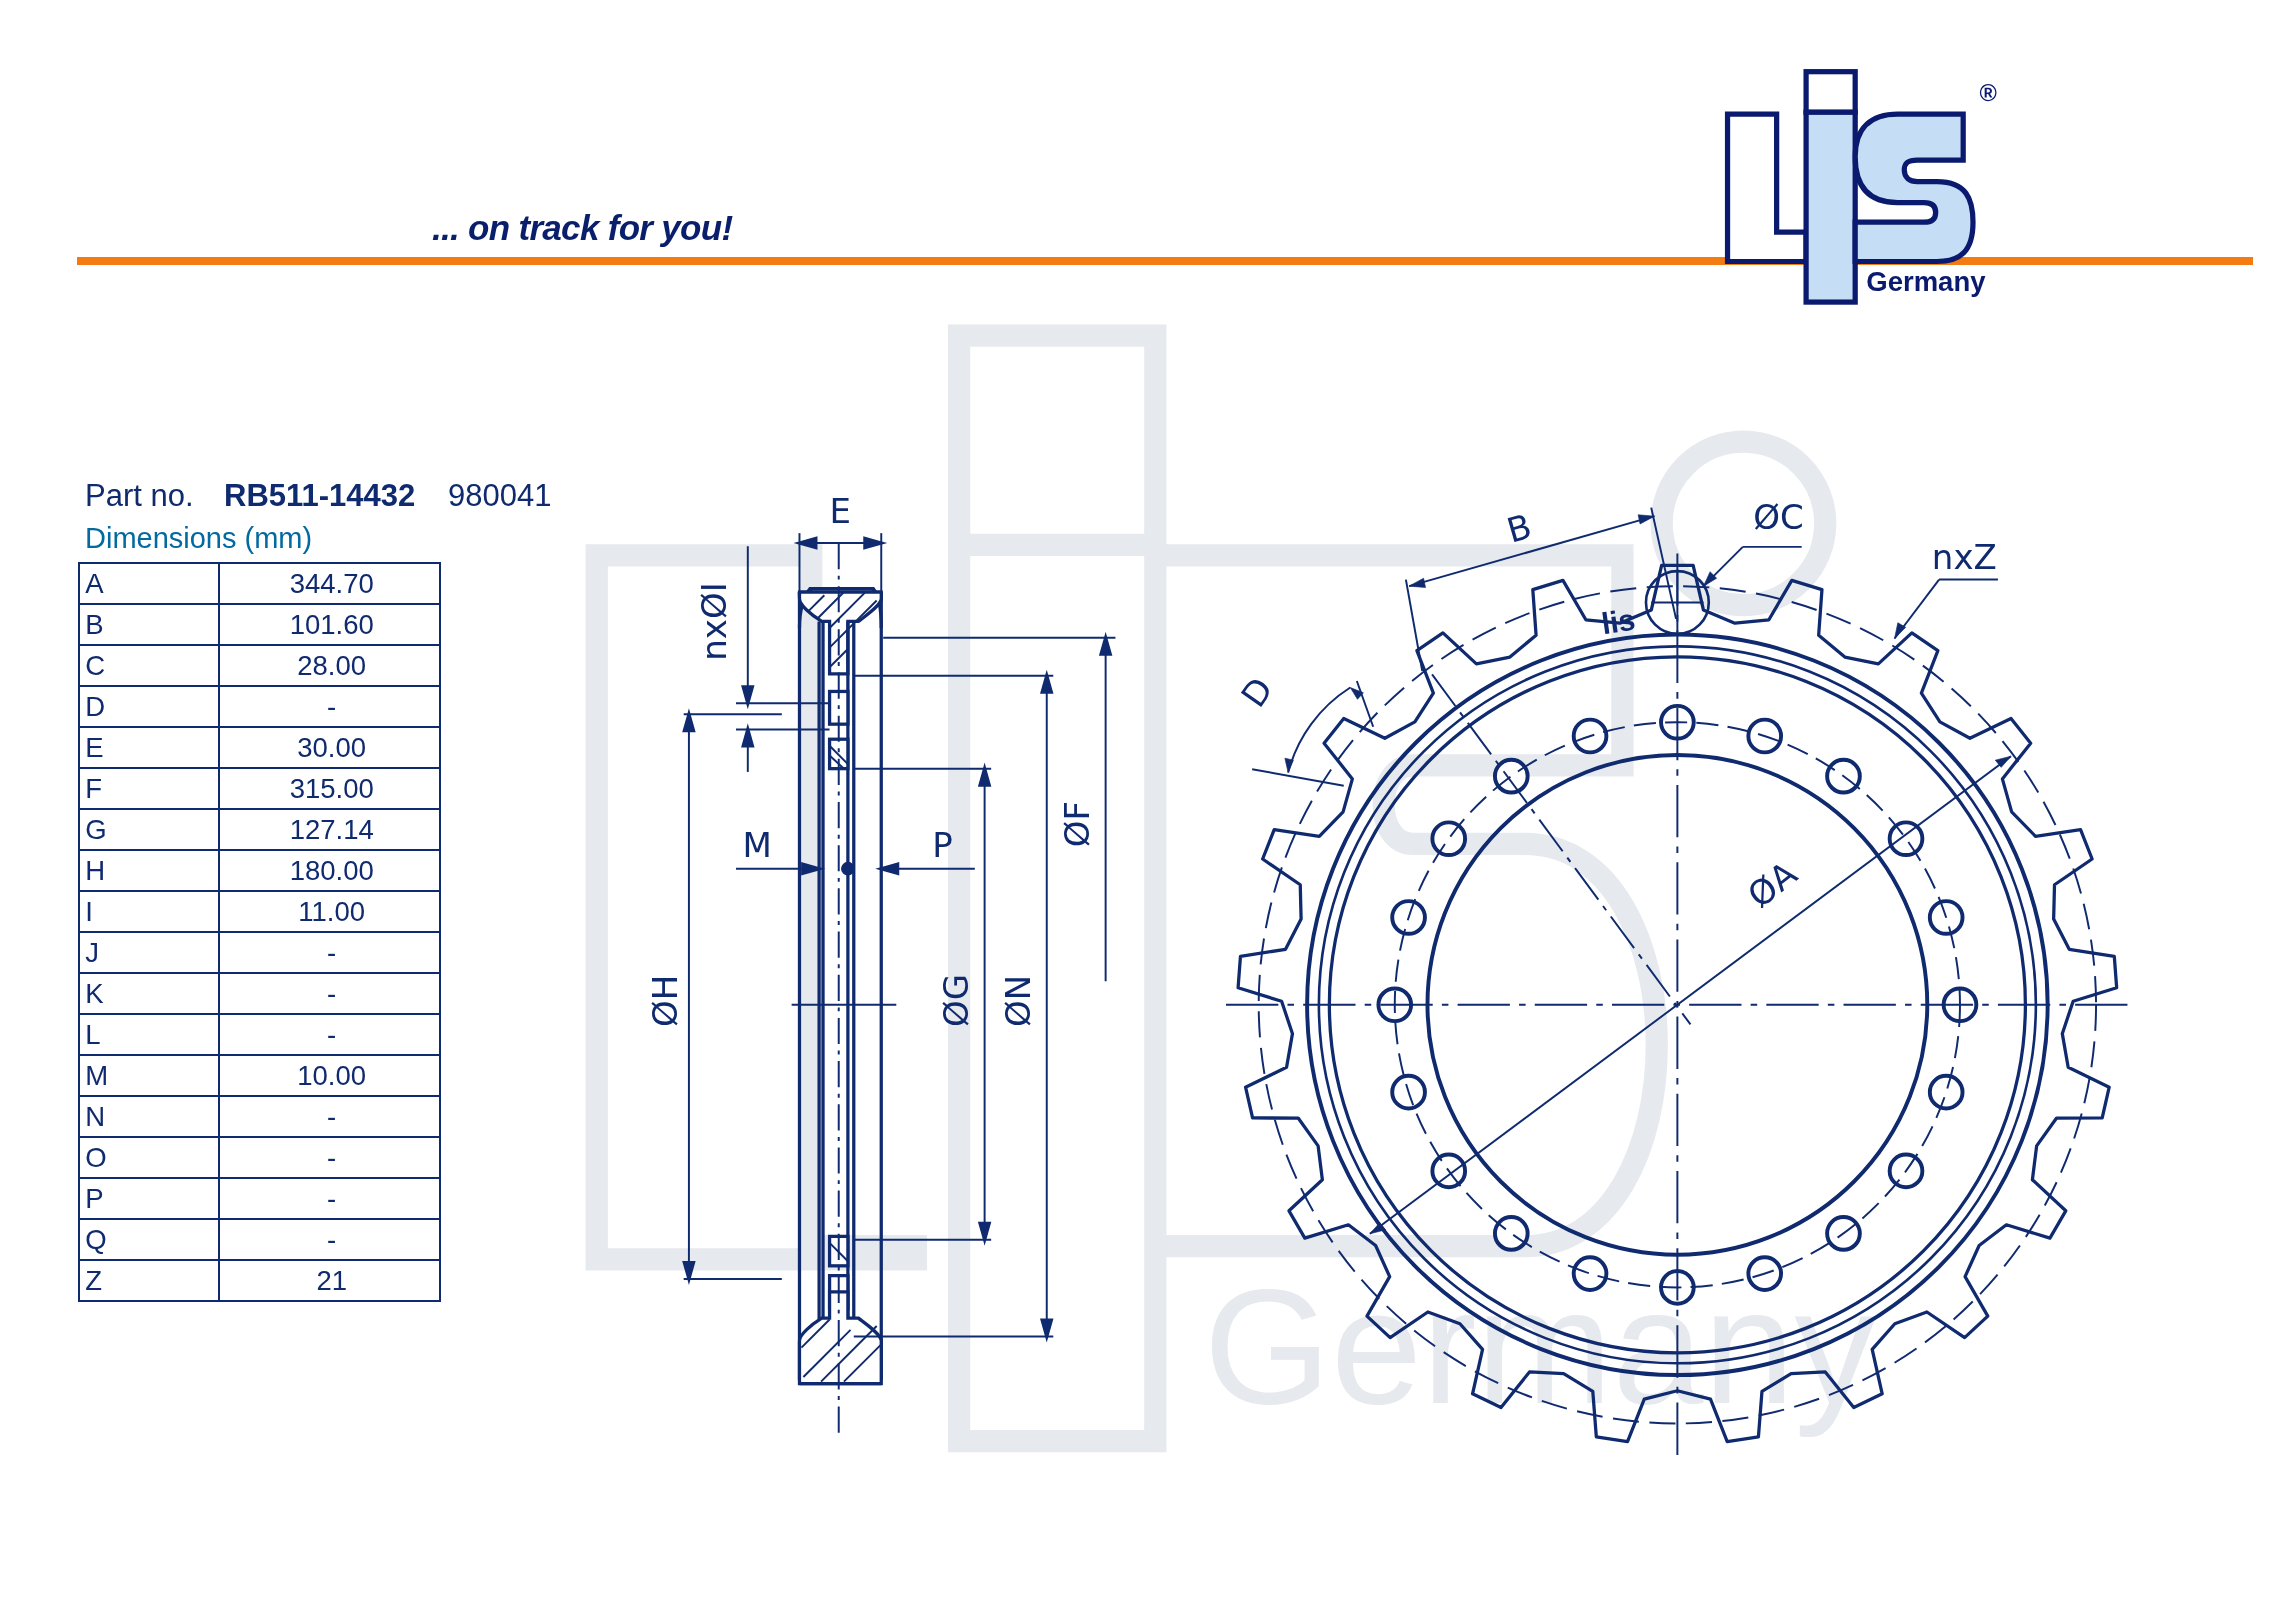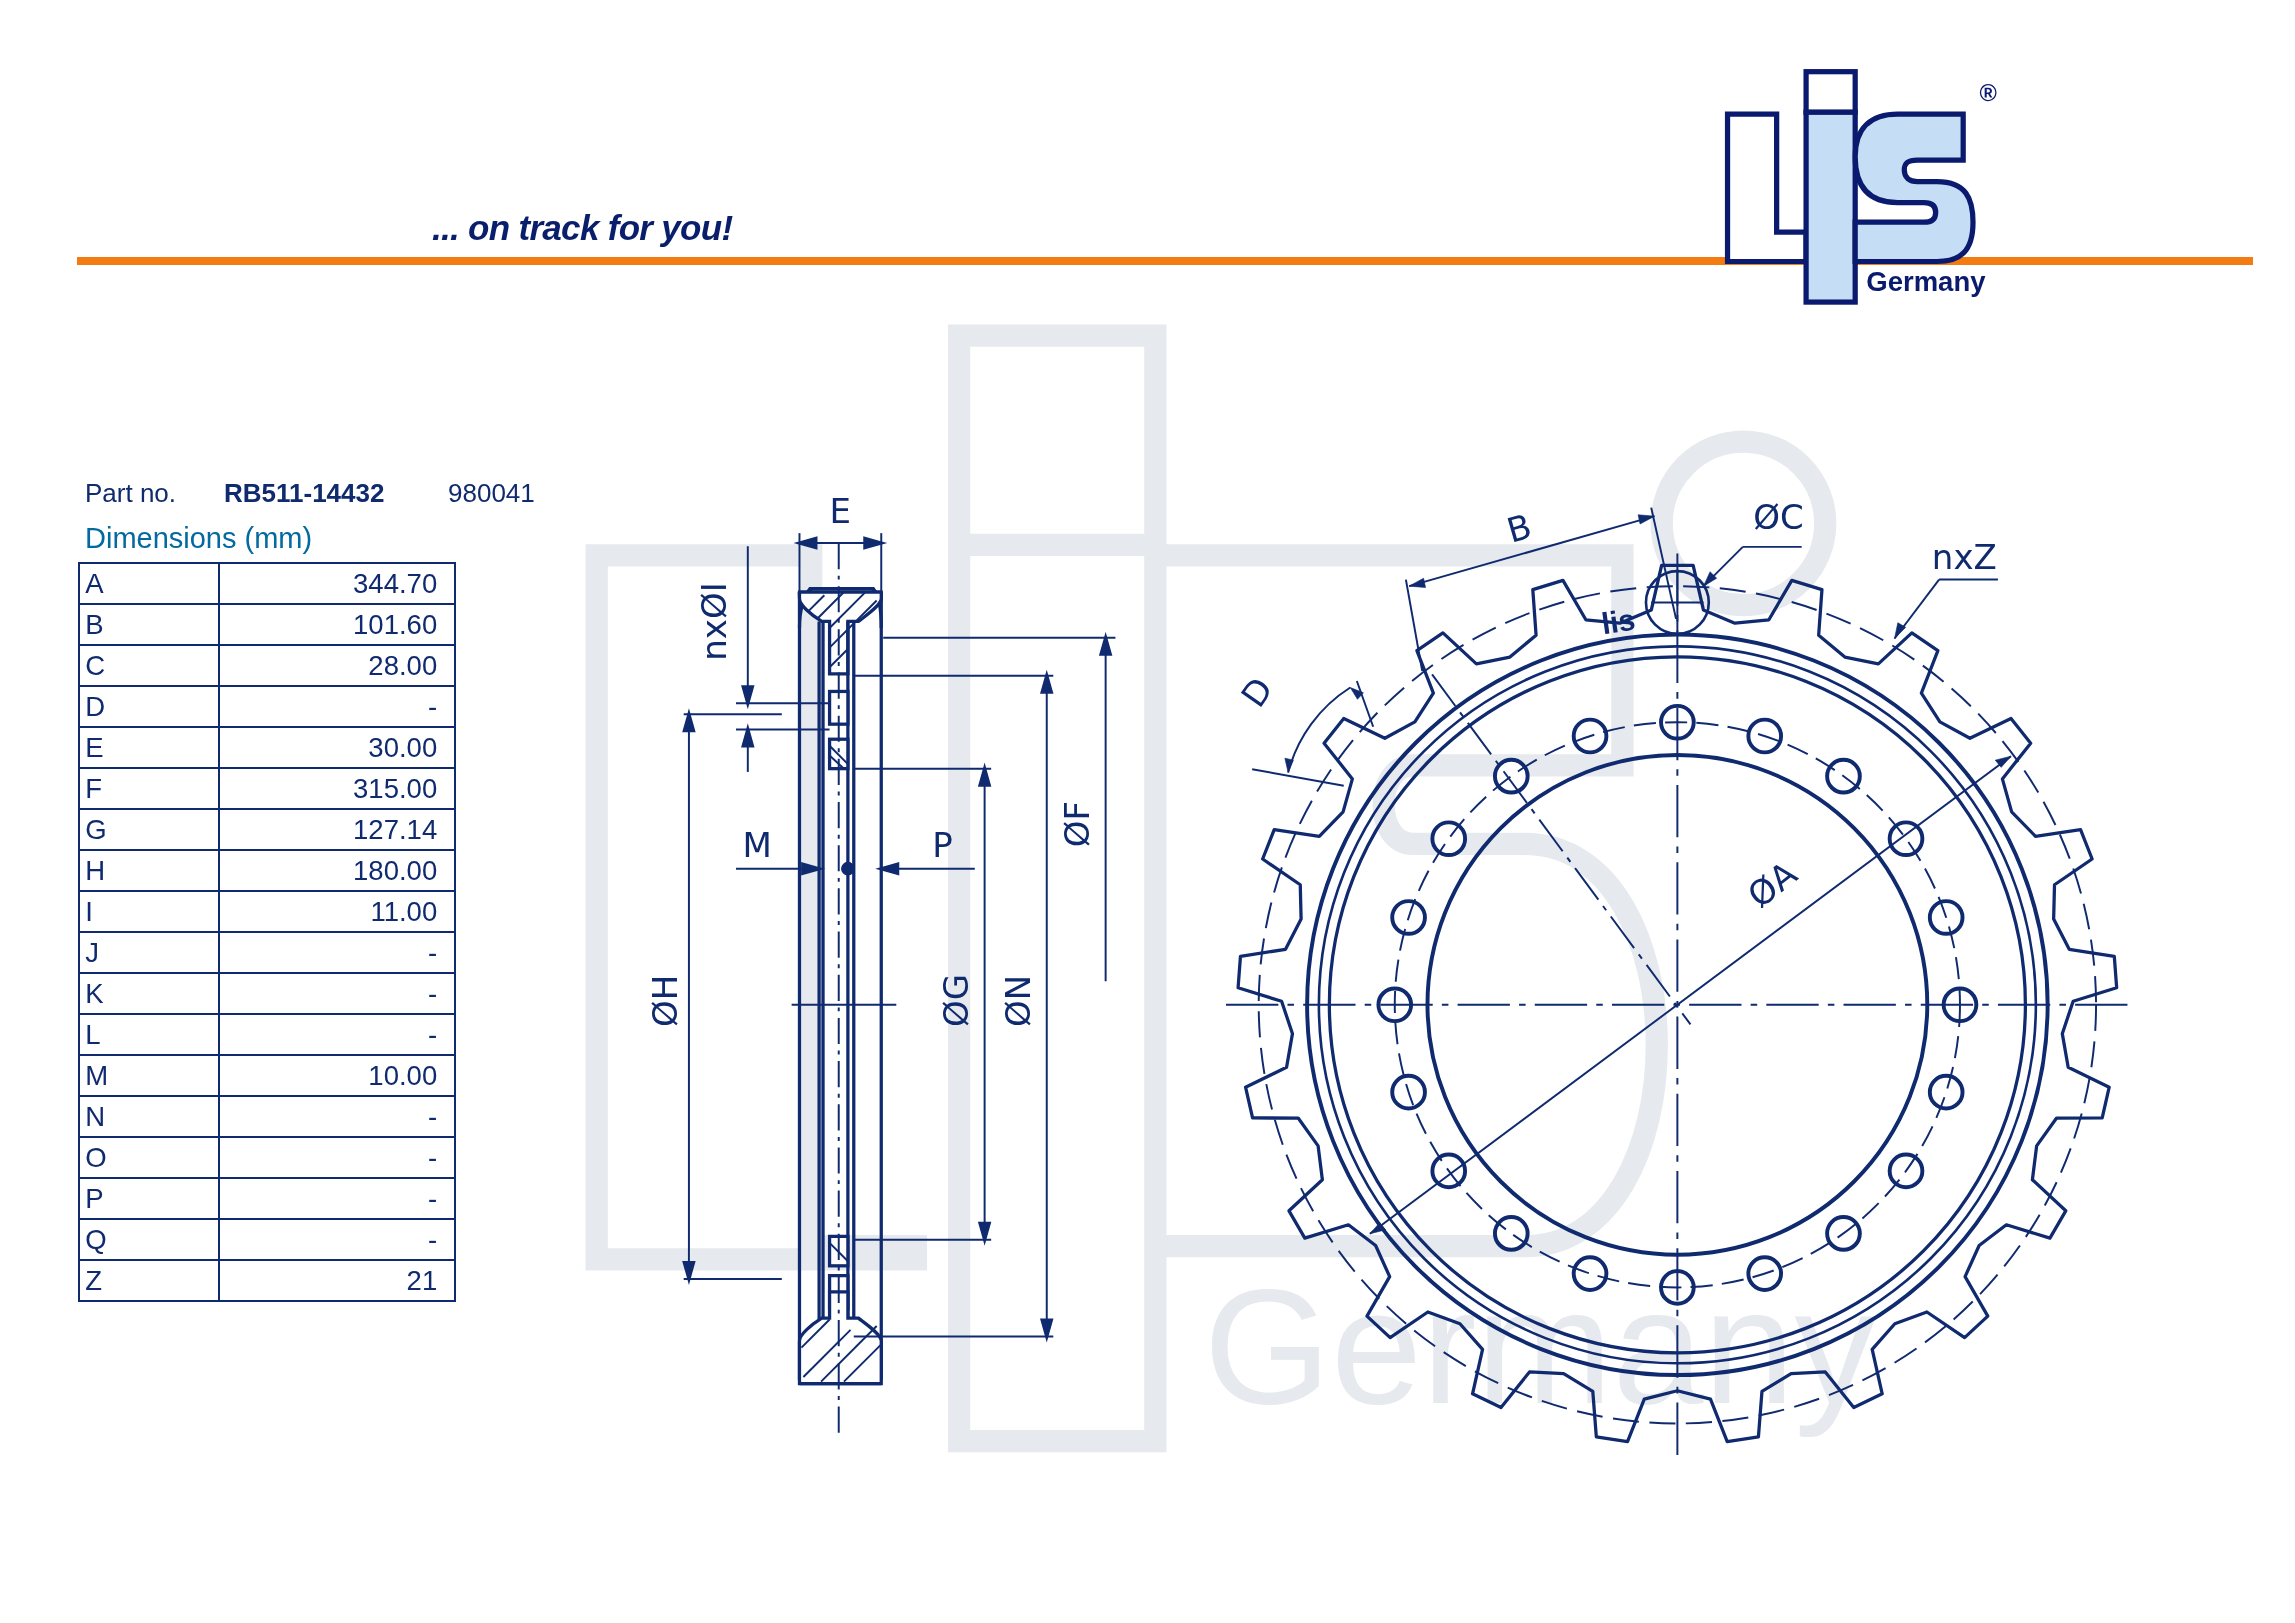--- a/index.html
+++ b/index.html
@@ -3,31 +3,31 @@
 <meta charset="utf-8">
 <style>
   html, body { margin: 0; padding: 0; background: #ffffff; }
   body { width: 2295px; height: 1623px; position: relative; overflow: hidden;
          font-family: "Liberation Sans", "DejaVu Sans", sans-serif; color: #0f2a6e; }
   .abs { position: absolute; }
   .tagline { left: 396px; top: 208px; font-size: 35px; font-style: italic; font-weight: bold;
              color: #0a1f6b; letter-spacing: -0.7px; white-space: nowrap; margin-left: 36px; }
   .orange-rule { left: 77px; top: 257px; width: 2176px; height: 7.9px; background: #f47a12; }
   .logo { left: 1721px; top: 65px; width: 288px; height: 249px; }
-  .part-row { left: 85px; top: 478px; font-size: 26px; white-space: nowrap; color: #0f2a6e; }
+  .part-row { left: 85px; top: 478px; font-size: 31px; white-space: nowrap; color: #0f2a6e; }
   .part-row span { display: inline-block; }
   .part-label { width: 139px; }
   .part-no { font-weight: bold; width: 224px; }
   .dims-label { left: 85px; top: 522px; font-size: 29px; color: #0369a1; white-space: nowrap; }
   table.dims { position: absolute; left: 78px; top: 562px; border-collapse: collapse;
                border: 2.6px solid #0f2a6e; }
   table.dims td { border: 2px solid #0f2a6e; height: 39px; padding: 0 6.5px; font-size: 27.5px;
                   color: #0f2a6e; line-height: 1; }
   table.dims td.k { width: 126px; text-align: left; padding-left: 5.2px; }
-  table.dims td.v { width: 211px; text-align: right; padding-right: 17px; }
+  table.dims td.v { width: 211px; text-align: center; padding-right: 2px; }
   svg.drawing { position: absolute; left: 0; top: 0; }
   .dim-text { font-family: "DejaVu Sans", sans-serif; font-size: 52px; fill: #0f2a6e; font-weight: normal; }
 </style>
 </head>
 <body>
 
 <svg class="drawing" width="2295" height="1623" viewBox="0 0 3508 2481" xmlns="http://www.w3.org/2000/svg">
 
   <g fill="none" stroke="#e6e9ed" stroke-width="34">
 

